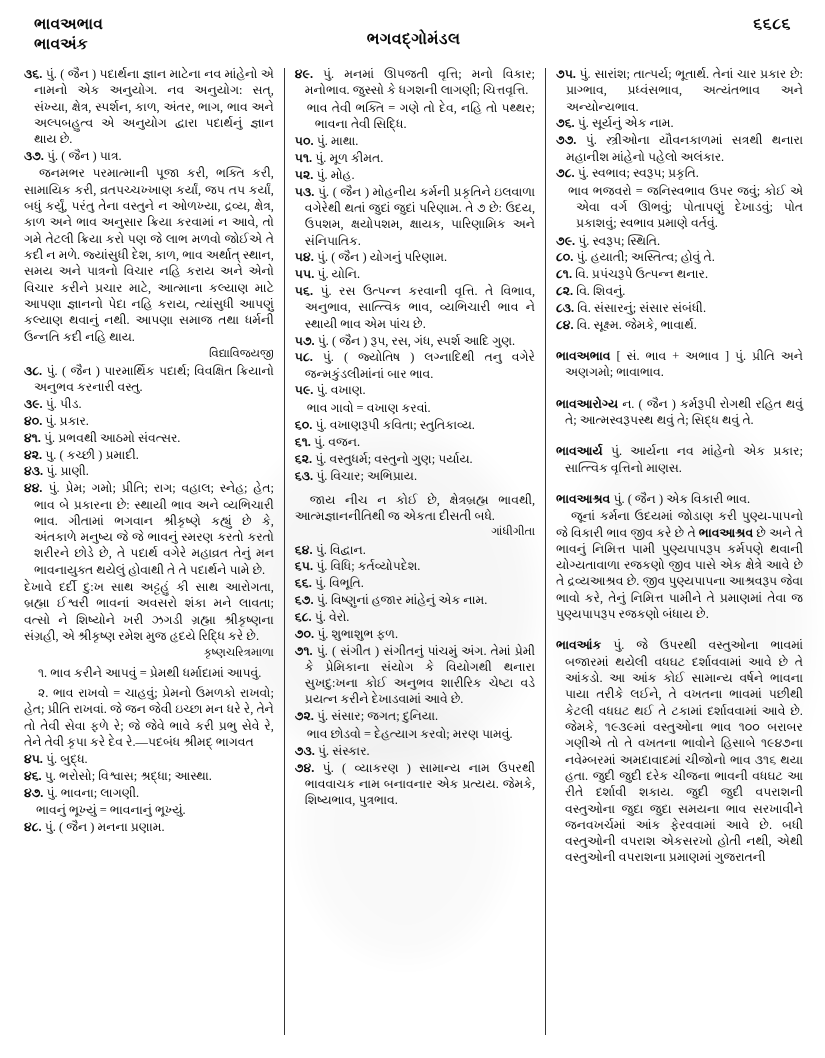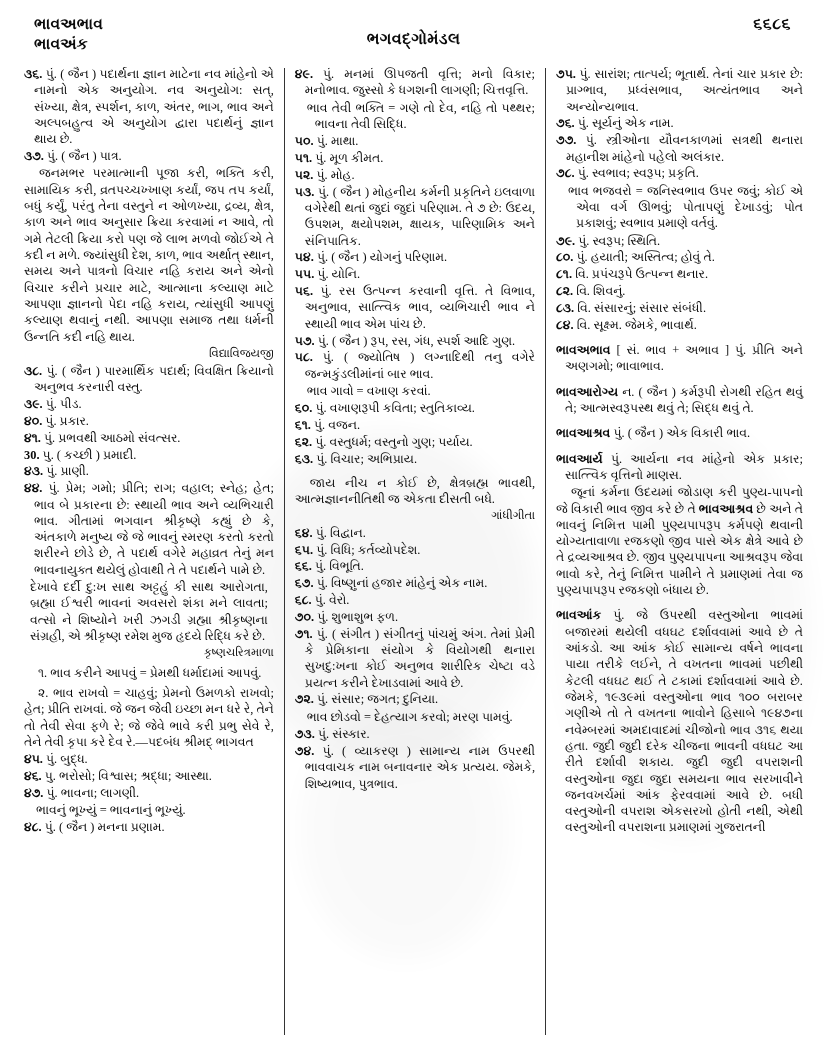--- a/index.html
+++ b/index.html
@@ -97,38 +97,38 @@
     padding-left: 10px;
     text-align: justify;
     text-justify: inter-word;
   }
   .sense .num { font-weight: bold; }
   .pos { }
   .headword {
     font-weight: bold;
   }
   .entry {
-    margin: 9px 0 1px 0;
+    margin: 15px 0 1px 0;
     text-indent: -9px;
     padding-left: 9px;
     text-align: justify;
   }
   .quote {
     margin: 1px 0 1px 0;
     padding-left: 20px;
     text-indent: -8px;
     text-align: justify;
   }
   .para {
     margin: 1px 0 1px 0;
     text-indent: 15px;
     text-align: justify;
   }
   .para-flush {
-    margin: 1px 6px;
+    margin: 1px 0;
     text-align: justify;
     text-indent: 0;
   }
   .cite {
     text-align: right;
     margin: 0 0 2px 0;
     font-size: 11.6px;
   }
   .cite-inline {
     text-align: right;
@@ -193,21 +193,21 @@
         <span class="num">૪૦.</span>
         <span class="pos">પું.</span>
         <span>પ્રકાર.</span>
       </p>
       <p class="sense">
         <span class="num">૪૧.</span>
         <span class="pos">પું.</span>
         <span>પ્રભવથી આઠમો સંવત્સર.</span>
       </p>
       <p class="sense">
-        <span class="num">30.</span>
+        <span class="num">૪૨.</span>
         <span class="pos">પુ.</span>
         <span>( કચ્છી ) પ્રમાદી.</span>
       </p>
       <p class="sense">
         <span class="num">૪૩.</span>
         <span class="pos">પું.</span>
         <span>પ્રાણી.</span>
       </p>
       <p class="sense">
         <span class="num">૪૪.</span>
@@ -301,20 +301,25 @@
       </p>
       <p class="sense">
         <span class="num">૫૭.</span>
         <span class="pos">પું.</span>
         <span>( જૈન ) રૂપ, રસ, ગંધ, સ્પર્શ આદિ ગુણ.</span>
       </p>
       <p class="sense">
         <span class="num">૫૮.</span>
         <span class="pos">પું.</span>
         <span>( જ્યોતિષ ) લગ્નાદિથી તનુ વગેરે જન્મકુંડલીમાંનાં બાર ભાવ.</span>
+      </p>
+      <p class="sense">
+        <span class="num">૫૯.</span>
+        <span class="pos">પું.</span>
+        <span>વખાણ.</span>
       </p>
 
       <p class="quote">ભાવ ગાવો = વખાણ કરવાં.</p>
 
       <p class="sense">
         <span class="num">૬૦.</span>
         <span class="pos">પું.</span>
         <span>વખાણરૂપી કવિતા; સ્તુતિકાવ્ય.</span>
       </p>
       <p class="sense">
@@ -456,29 +461,29 @@
         <span>પ્રીતિ અને અણગમો; ભાવાભાવ.</span>
       </p>
 
       <p class="entry">
         <span class="headword">ભાવઆરોગ્ય</span>
         <span class="pos">ન.</span>
         <span>( જૈન ) કર્મરૂપી રોગથી રહિત થવું તે; આત્મસ્વરૂપસ્થ થવું તે; સિદ્ધ થવું તે.</span>
       </p>
 
       <p class="entry">
+        <span class="headword">ભાવઆર્ય</span>
+        <span class="pos">પું.</span>
+        <span>આર્યના નવ માંહેનો એક પ્રકાર; સાત્ત્વિક વૃત્તિનો માણસ.</span>
+      </p>
+
+      <p class="entry">
         <span class="headword">ભાવઆશ્રવ</span>
         <span class="pos">પું.</span>
         <span>( જૈન ) એક વિકારી ભાવ.</span>
-      </p>
-
-      <p class="entry">
-        <span class="headword">ભાવઆર્ય</span>
-        <span class="pos">પું.</span>
-        <span>આર્યના નવ માંહેનો એક પ્રકાર; સાત્ત્વિક વૃત્તિનો માણસ.</span>
       </p>
 
       <p class="para"><span>જૂનાં કર્મના ઉદયમાં જોડાણ કરી પુણ્ય-પાપનો જે વિકારી ભાવ જીવ કરે છે તે </span><b>ભાવઆશ્રવ</b><span> છે અને તે ભાવનું નિમિત્ત પામી પુણ્યપાપરૂપ કર્મપણે થવાની યોગ્યતાવાળા રજકણો જીવ પાસે એક ક્ષેત્રે આવે છે તે દ્રવ્યઆશ્રવ છે. જીવ પુણ્યપાપના આશ્રવરૂપ જેવા ભાવો કરે, તેનું નિમિત્ત પામીને તે પ્રમાણમાં તેવા જ પુણ્યપાપરૂપ રજકણો બંધાય છે.</span></p>
 
       <p class="entry">
         <span class="headword">ભાવઆંક</span>
         <span class="pos">પું.</span>
         <span>જે ઉપરથી વસ્તુઓના ભાવમાં બજારમાં થયેલી વધઘટ દર્શાવવામાં આવે છે તે આંકડો. આ આંક કોઈ સામાન્ય વર્ષને ભાવના પાયા તરીકે લઈને, તે વખતના ભાવમાં પછીથી કેટલી વધઘટ થઈ તે ટકામાં દર્શાવવામાં આવે છે. જેમકે, ૧૯૩૯માં વસ્તુઓના ભાવ ૧૦૦ બરાબર ગણીએ તો તે વખતના ભાવોને હિસાબે ૧૯૪૭ના નવેમ્બરમાં અમદાવાદમાં ચીજોનો ભાવ ૩૧૬ થયા હતા. જુદી જુદી દરેક ચીજના ભાવની વધઘટ આ રીતે દર્શાવી શકાય. જુદી જુદી વપરાશની વસ્તુઓના જુદા જુદા સમયના ભાવ સરખાવીને જનવખર્ચમાં આંક ફેરવવામાં આવે છે. બધી વસ્તુઓની વપરાશ એકસરખો હોતી નથી, એથી વસ્તુઓની વપરાશના પ્રમાણમાં ગુજરાતની</span>
       </p>
     </div>

